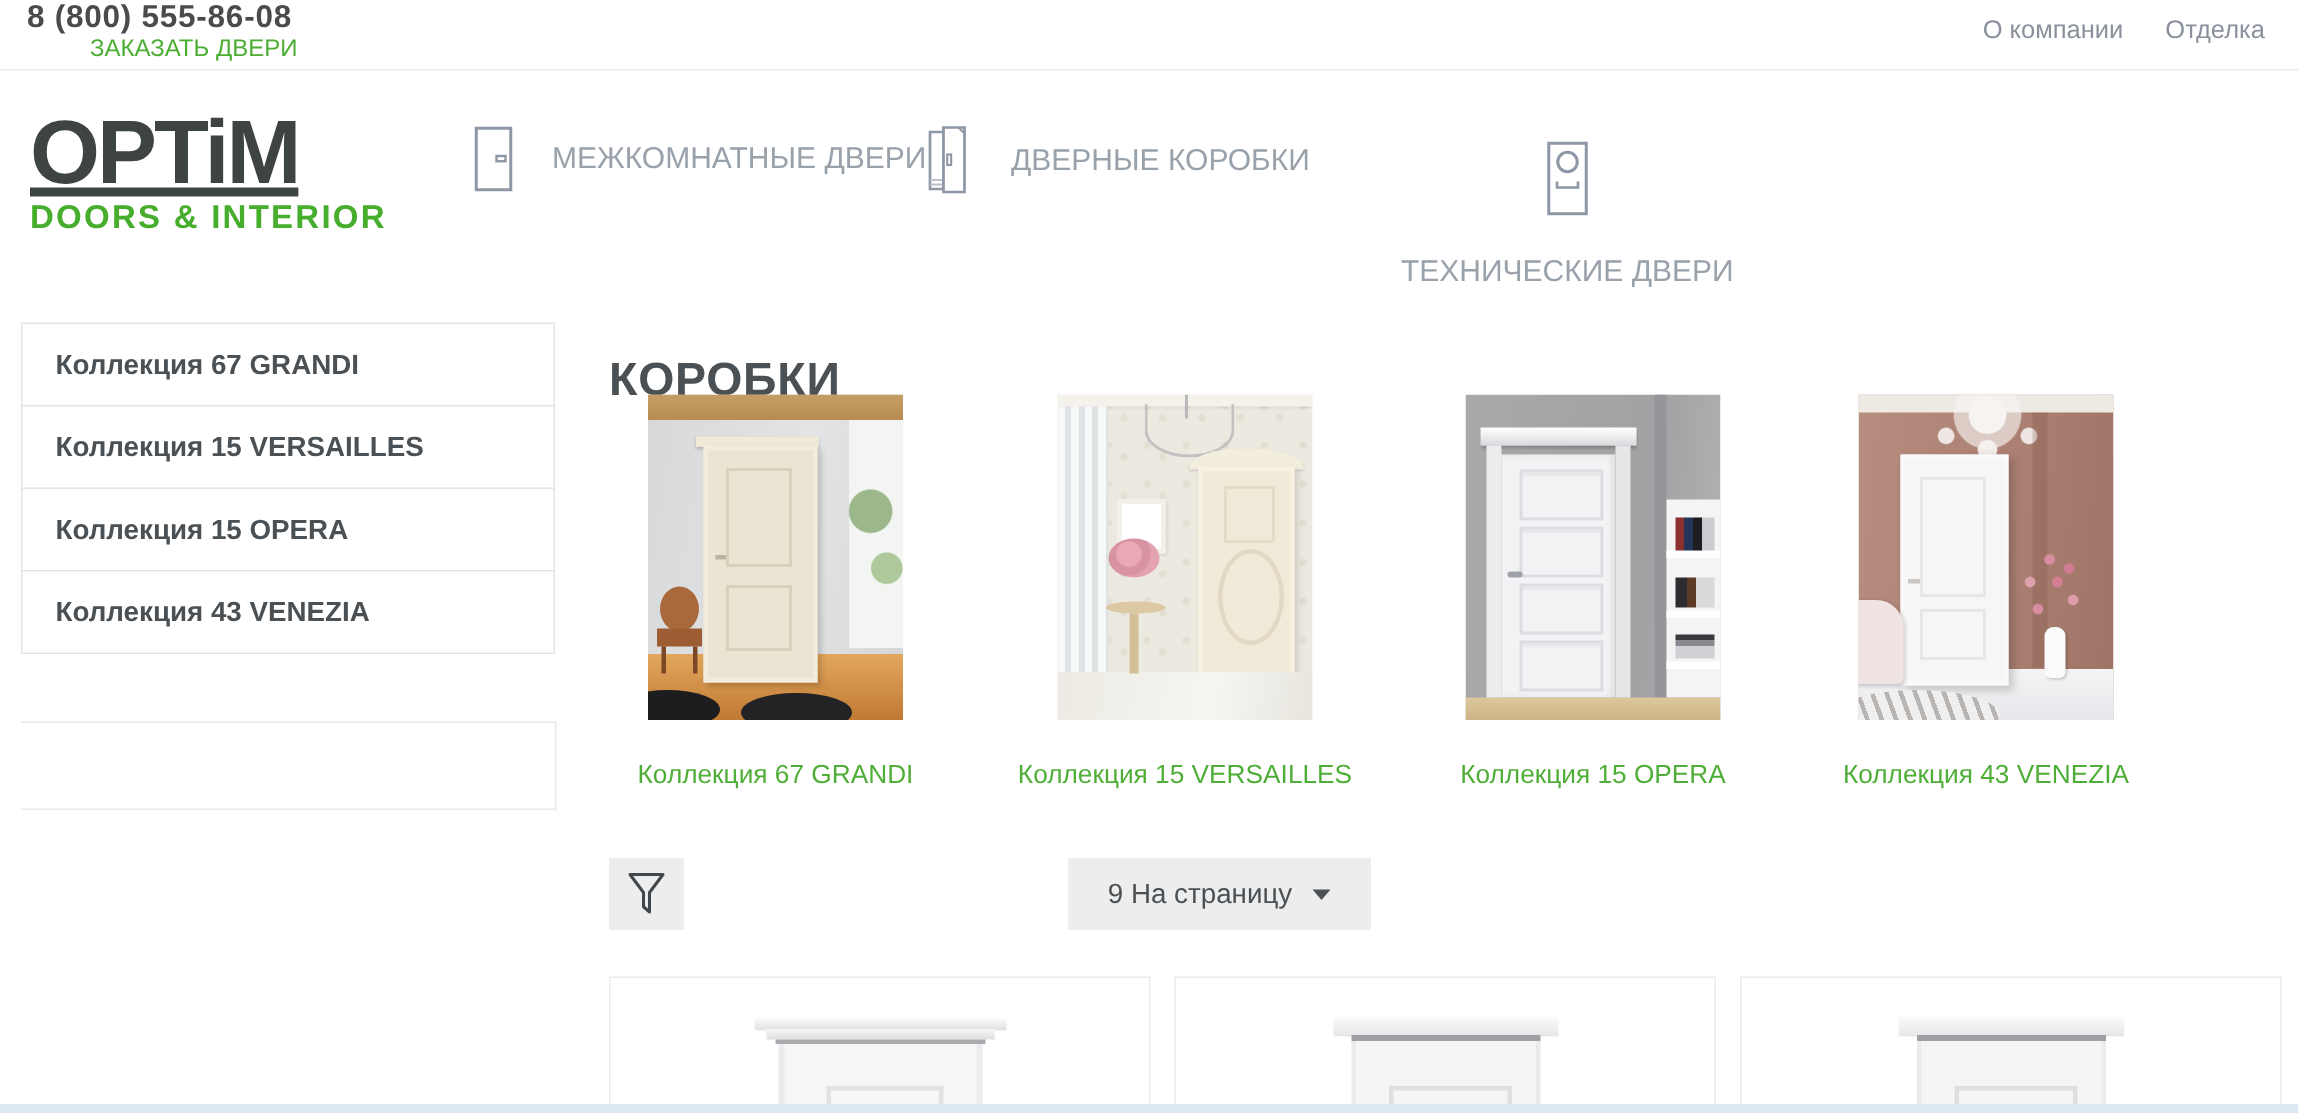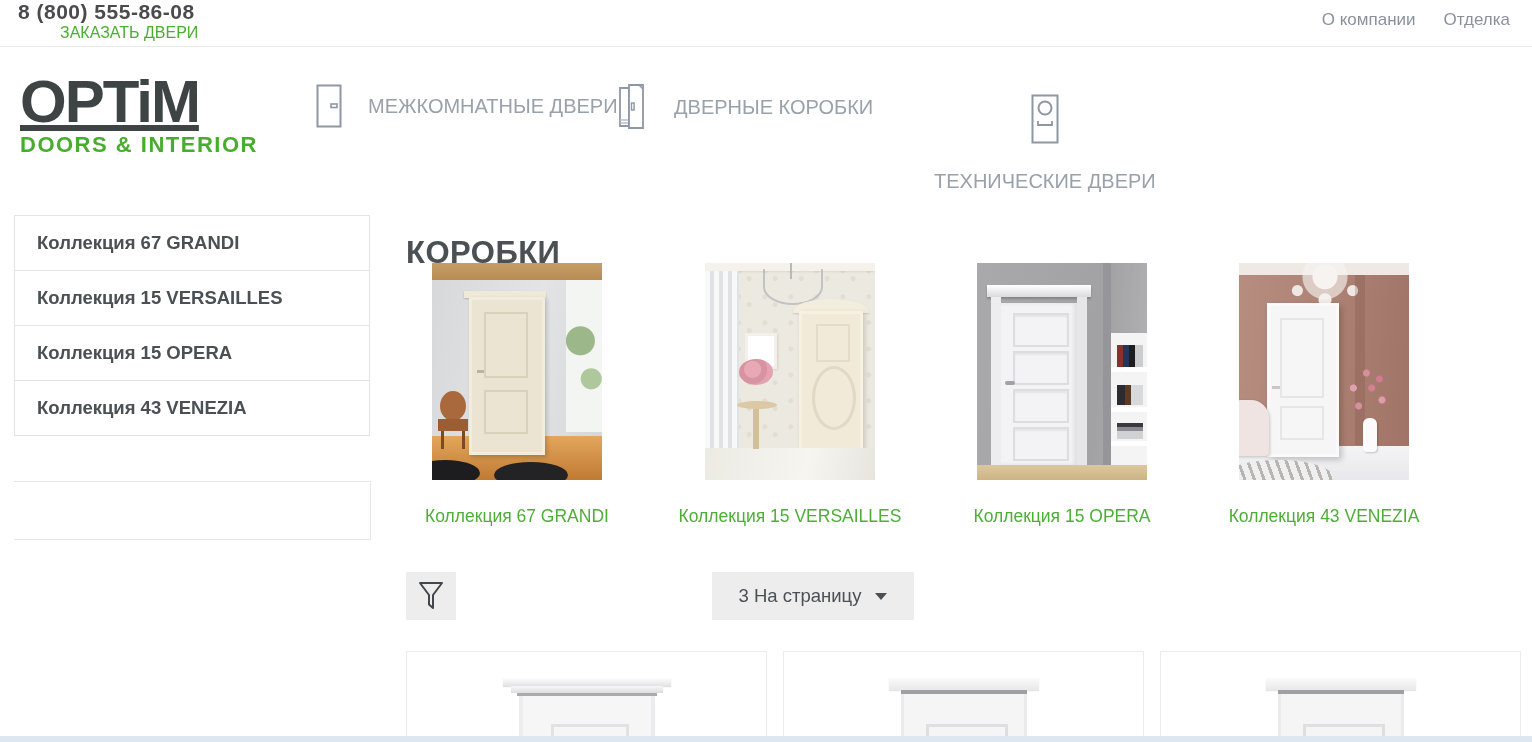--- a/index.html
+++ b/index.html
@@ -299,21 +299,21 @@
   <a class="tile-link l2">Коллекция 15 VERSAILLES</a>
   <a class="tile-link l3">Коллекция 15 OPERA</a>
   <a class="tile-link l4">Коллекция 43 VENEZIA</a>
 
   <div class="toolbar-btn funnel-btn">
     <svg width="28" height="32" viewBox="0 0 28 32">
       <path d="M3 3 H25 L16 15 V28 L12 24.5 V15 Z" fill="none" stroke="#41474b" stroke-width="2" stroke-linejoin="round"></path>
     </svg>
   </div>
   <div class="toolbar-btn perpage-dd">
-    <span class="dd-label">3 На страницу</span>
+    <span class="dd-label">9 На страницу</span>
     <span class="chev"></span>
   </div>
 
   <div class="pcard pc1">
     <div class="dtop dt-cornice">
       <div class="m1"></div>
         <div class="m2"></div>
         <div class="m3"></div>
       <div class="leaf">
           <div class="pan1"></div>

